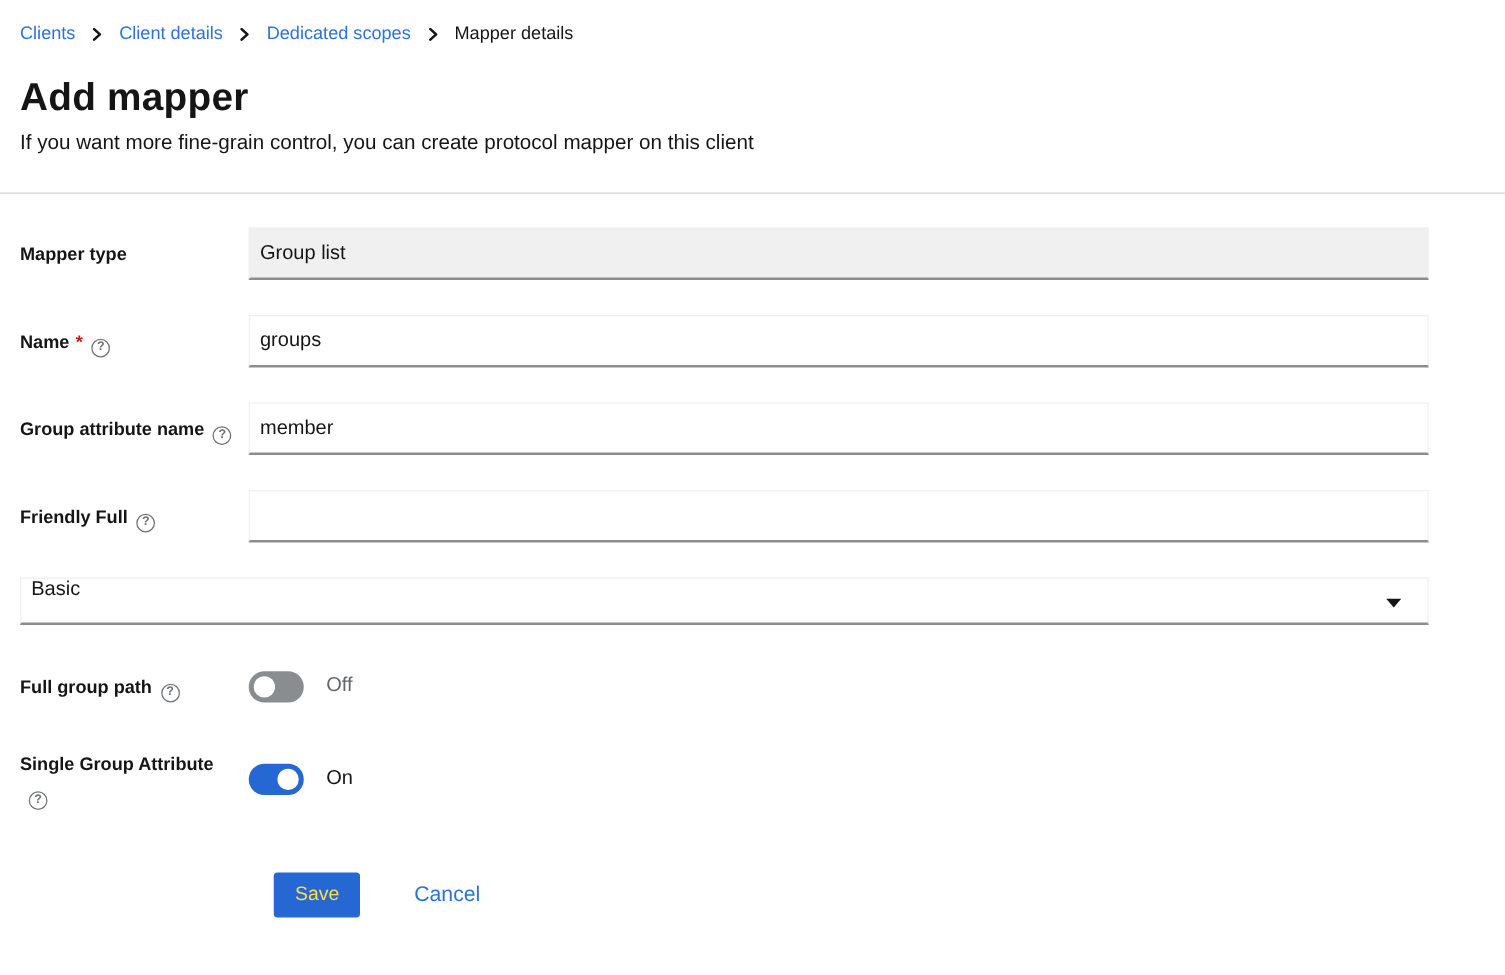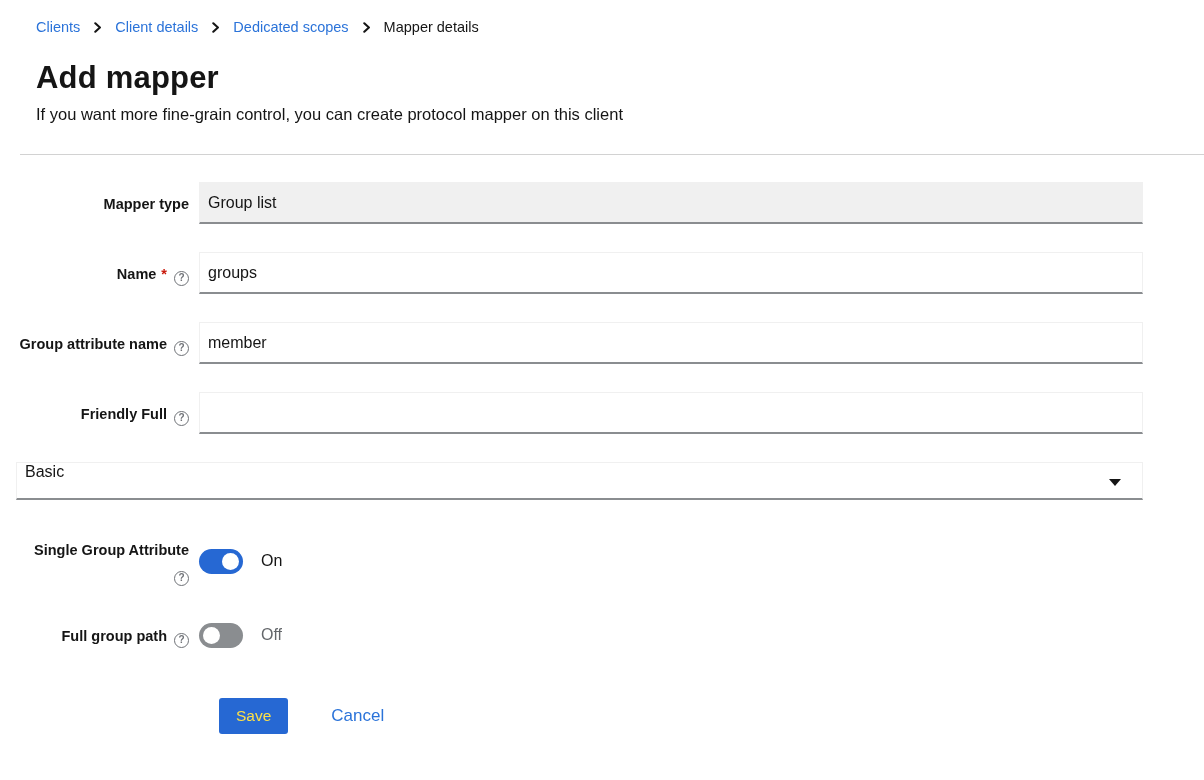--- a/index.html
+++ b/index.html
@@ -10,21 +10,20 @@
     background: #ffffff;
     color: #151515;
     font-family: "Liberation Sans", sans-serif;
     overflow: hidden;
   }
 
   
   .page-header {
     padding: 18px 16px 30px 16px;
     border-bottom: 1px solid #d2d2d2;
-    margin-left: 20px;
   }
   .breadcrumb {
     display: flex;
     align-items: center;
     font-size: 14.5px;
     line-height: 18px;
   }
   .breadcrumb .crumb-link {
     color: #2b73d9;
     text-decoration: none;
@@ -59,21 +58,20 @@
     margin-bottom: 28px;
   }
   .label-cell {
     flex: 0 0 183px;
     width: 183px;
     padding-top: 10px;
     padding-right: 10px;
     font-size: 14.5px;
     font-weight: 700;
     line-height: 24px;
-    text-align: right;
   }
   .required-indicator {
     color: #c9190b;
     margin-left: 5px;
     font-weight: 700;
   }
   .help-icon {
     display: inline-flex;
     align-items: center;
     justify-content: center;
@@ -260,40 +258,40 @@
     <div class="control-cell">
       <div class="select-box">
         <span>Basic</span>
         <span class="caret-down"></span>
       </div>
     </div>
   </div>
 
   <div class="form-row">
     <div class="label-cell">
+      <span>Full group path</span><span class="help-icon">?</span>
+    </div>
+    <div class="control-cell switch-cell">
+      <div class="switch">
+        <span class="switch-knob"></span>
+      </div>
+      <span class="switch-state-label off">Off</span>
+    </div>
+  </div>
+
+  <div class="form-row">
+    <div class="label-cell">
       <span>Single Group Attribute</span><span class="help-icon">?</span>
     </div>
     <div class="control-cell switch-cell">
       <div class="switch on">
         <span class="switch-knob"></span>
       </div>
       <span class="switch-state-label">On</span>
     </div>
   </div>
 
-  <div class="form-row">
-    <div class="label-cell">
-      <span>Full group path</span><span class="help-icon">?</span>
-    </div>
-    <div class="control-cell switch-cell">
-      <div class="switch">
-        <span class="switch-knob"></span>
-      </div>
-      <span class="switch-state-label off">Off</span>
-    </div>
-  </div>
-
   <div class="action-row">
     <button class="save-button">Save</button>
     <a class="cancel-link" href="#">Cancel</a>
   </div>
 
 </main>
 
 </body></html>

